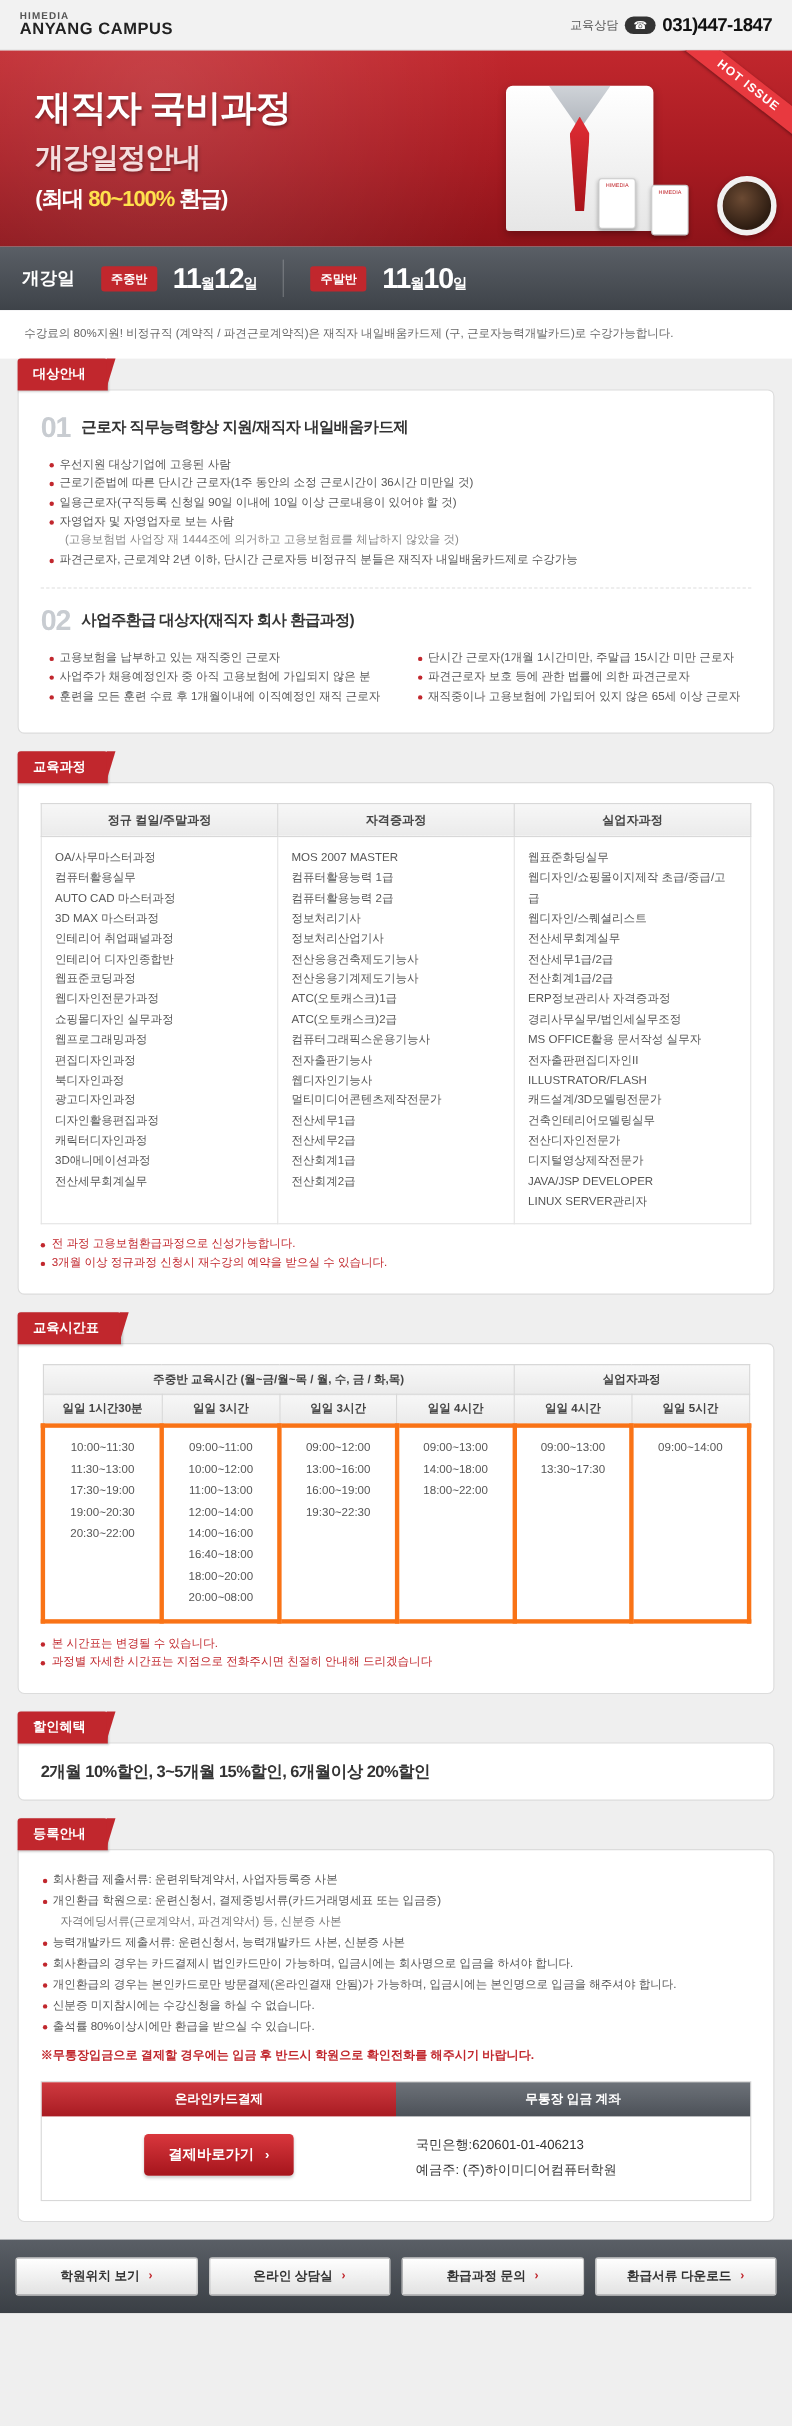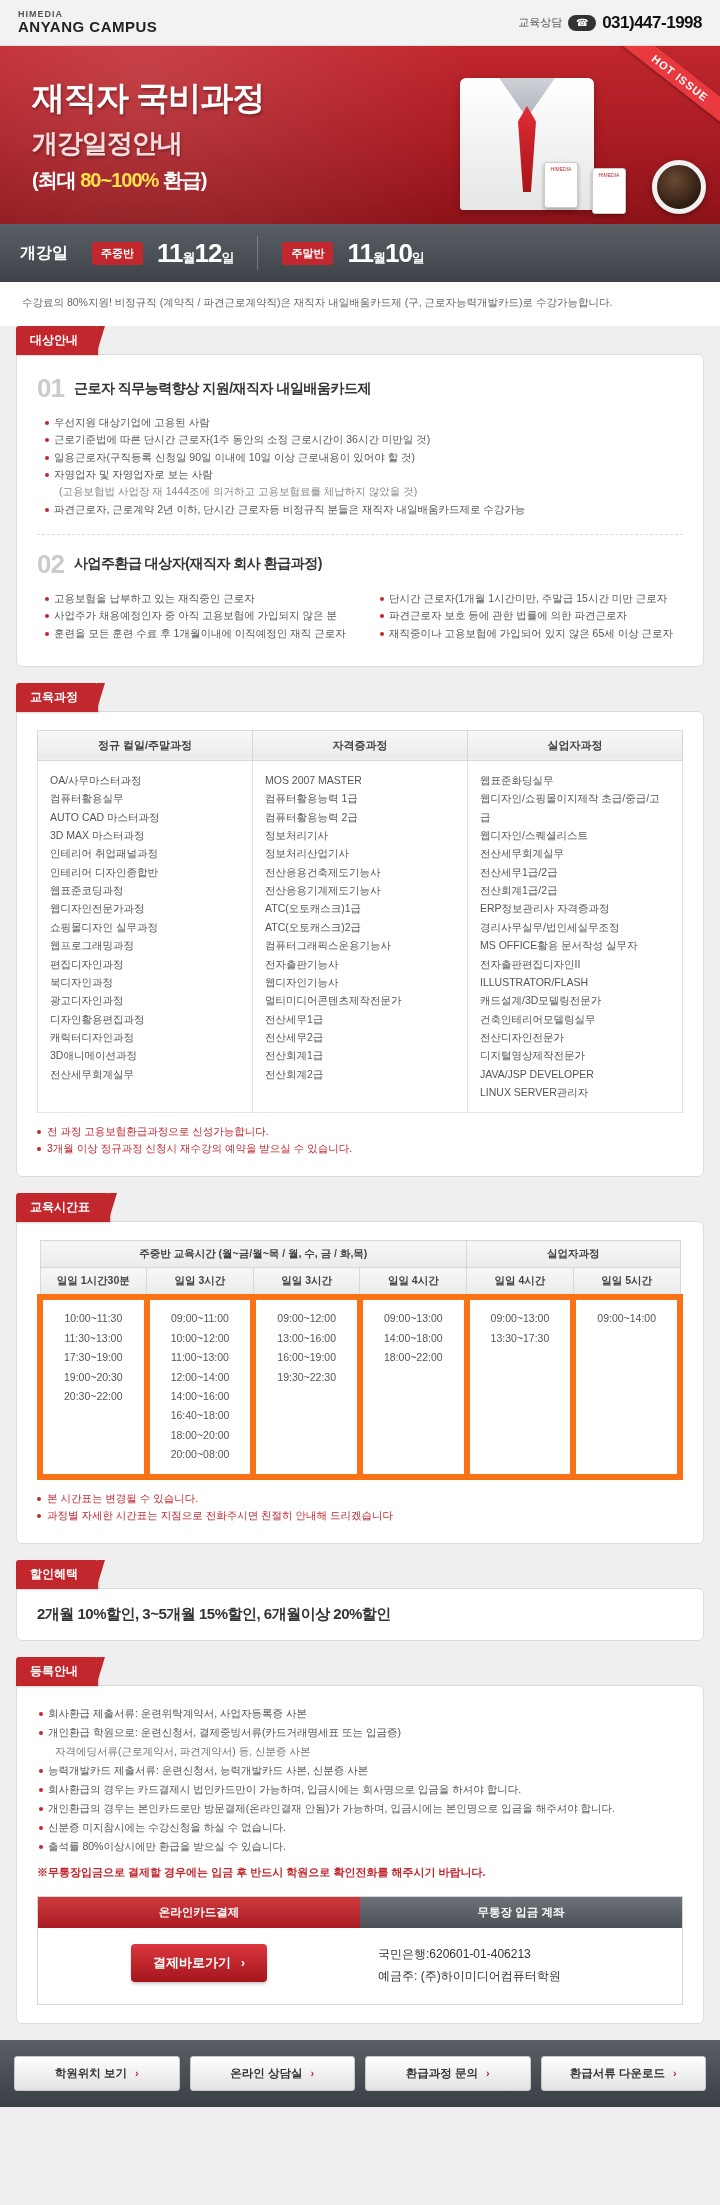--- a/index.html
+++ b/index.html
@@ -151,21 +151,21 @@
   .note p:before{ content:""; position:absolute; left:0; top:7px; width:4px;height:4px;
     background:#c1272d; border-radius:50%;}
 
   
   .ttable { width:100%; border-collapse:collapse; }
   .ttable th {
     background: linear-gradient(180deg,#f7f7f7,#ebebeb);
     border:1px solid #d8d8d8; font-size:10.5px; font-weight:bold; color:#444; padding:6px 3px;
   }
   .ttable td {
-    border:6px solid #f97316; font-size:10.5px; color:#555; padding:9px 8px;
+    border:4px solid #f97316; font-size:10.5px; color:#555; padding:9px 8px;
     vertical-align:top; line-height:1.85; text-align:center;
   }
 
   
   .discount-text { font-size:15px; font-weight:bold; color:#333; letter-spacing:-0.5px; }
 
   
   ul.reg { list-style:none; }
   ul.reg li {
     font-size:10.5px; color:#555; line-height:1.8; padding-left:11px; position:relative;
@@ -214,21 +214,21 @@
 <div class="page">
 
   <div class="topbar">
     <div class="logo">
       <div class="l1">HIMEDIA</div>
       <div class="l2">ANYANG CAMPUS</div>
     </div>
     <div class="tel">
       <span class="lbl">교육상담</span>
       <span class="ic">☎</span>
-      <span class="num">031)447-1998</span>
+      <span class="num">031)447-1847</span>
     </div>
   </div>
 
   <div class="hero">
     <div class="shine"></div>
     <div class="shirt">
       <div class="body"></div>
       <div class="vneck"></div>
       <div class="tie"></div>
     </div>

